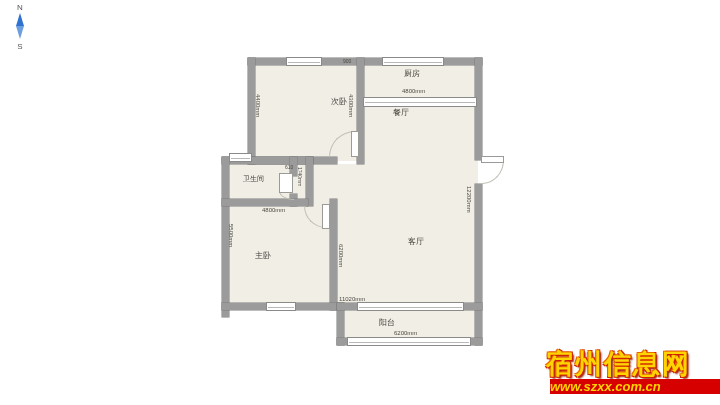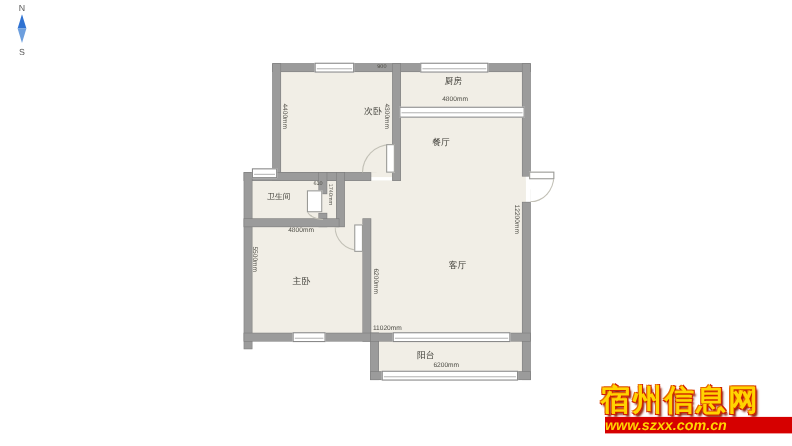--- a/index.html
+++ b/index.html
@@ -89,23 +89,23 @@
   <div class="arc arc-bl" style="left:279px;top:191px;width:15px;height:9px;"></div>
 
   <div class="leaf" style="left:322px;top:204px;width:8px;height:25px;"></div>
   <div class="arc arc-bl" style="left:304px;top:206px;width:22px;height:22px;"></div>
 
   <div class="leaf" style="left:481px;top:156px;width:23px;height:7px;"></div>
   <div class="arc arc-br" style="left:482px;top:160px;width:22px;height:24px;"></div>
 
   <div class="room-label" style="left:287px;top:96px;margin-left:44px;">次卧</div>
   <div class="room-label" style="left:404px;top:68px;">厨房</div>
-  <div class="room-label" style="left:393px;top:124px;">餐厅</div>
+  <div class="room-label" style="left:393px;top:107px;">餐厅</div>
   <div class="room-label" style="left:243px;top:174px;font-size:7px;">卫生间</div>
-  <div class="room-label" style="left:266px;top:250px;font-family:Liberation Mono, monospace;">主卧</div>
+  <div class="room-label" style="left:255px;top:250px;font-family:Liberation Mono, monospace;">主卧</div>
   <div class="room-label" style="left:408px;top:236px;">客厅</div>
   <div class="room-label" style="left:379px;top:317px;">阳台</div>
 
   <div class="dim dim-v" style="left:255px;top:94px;">4400mm</div>
   <div class="dim dim-v" style="left:348px;top:94px;">4300mm</div>
   <div class="dim" style="left:343px;top:59px;font-size:5px;">900</div>
   <div class="dim" style="left:402px;top:88px;">4800mm</div>
   <div class="dim" style="left:285px;top:165px;font-size:5px;">610</div>
   <div class="dim dim-v" style="left:297px;top:167px;font-size:5px;">1740mm</div>
   <div class="dim" style="left:262px;top:207px;">4800mm</div>

